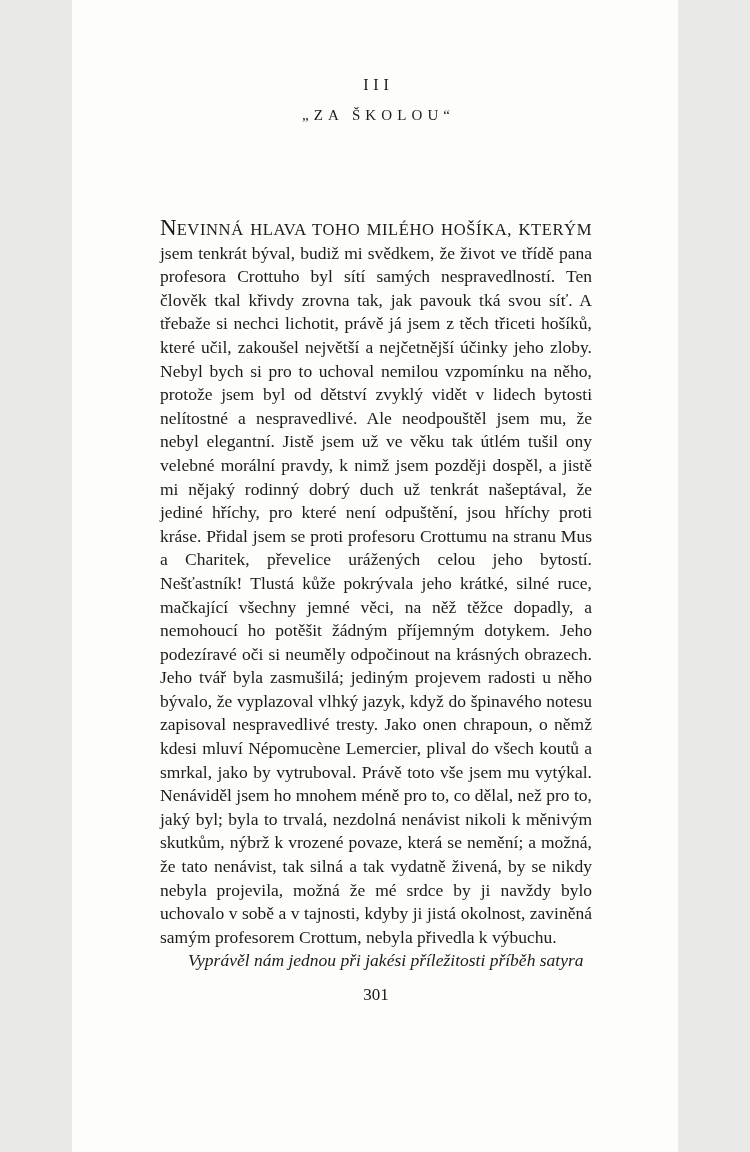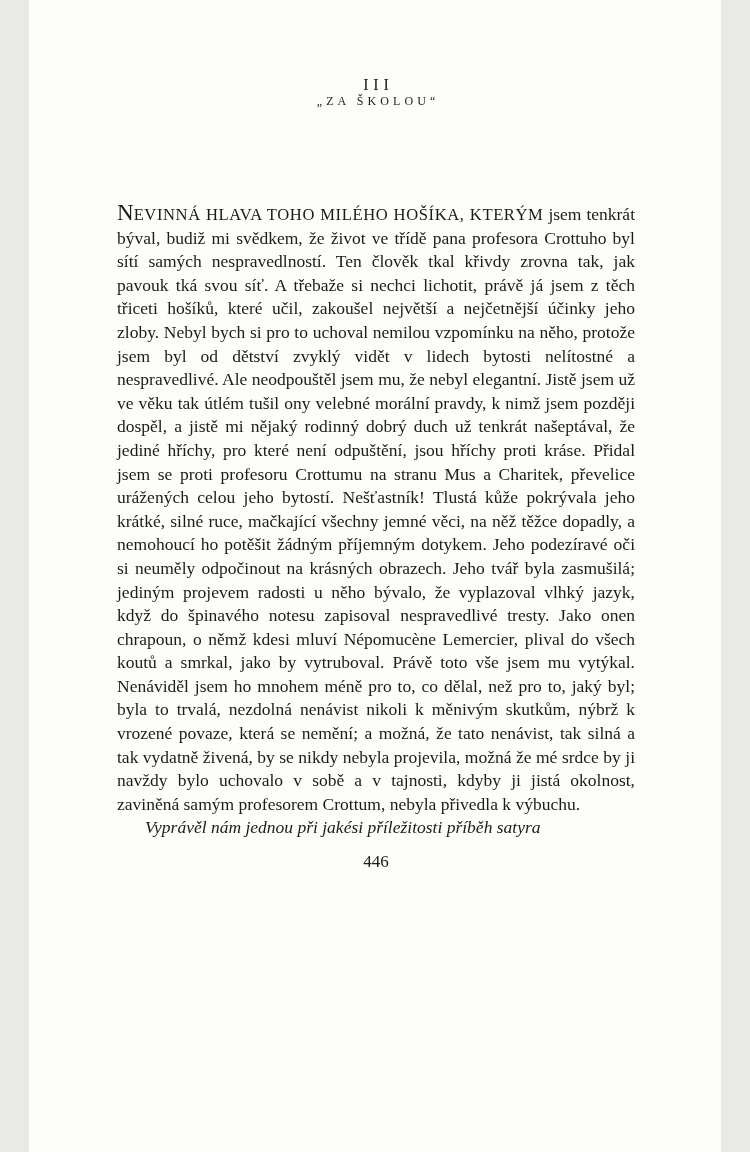--- a/index.html
+++ b/index.html
@@ -2,41 +2,42 @@
 <html lang="cs"><head>
 <meta charset="utf-8">
 <style>
   html, body {
     margin: 0;
     padding: 0;
     background: #e9e9e7;
   }
   .page {
     position: relative;
-    width: 692px;
+    width: 606px;
     height: 1152px;
     margin: 0 auto;
     background: #fdfdfc;
     box-sizing: border-box;
     padding: 76px 86px 0 88px;
     font-family: "Liberation Serif", "DejaVu Serif", serif;
     color: #1c1b19;
     overflow: hidden;
   }
   .chapter-number {
     text-align: center;
     font-size: 16px;
     letter-spacing: 0.30em;
     padding-left: 0.30em; 
   }
   .chapter-title {
     text-align: center;
-    font-size: 12px;
+    font-size: 15px;
     letter-spacing: 0.34em;
     padding-left: 0.34em;
+    margin-top: 13px;
   }
   .body-text {
     margin-top: 92px;
     font-size: 17.5px;
     line-height: 23.6px;
     text-align: justify;
     text-justify: inter-word;
   }
   p.para {
     margin: 0;
@@ -70,15 +71,15 @@
   <div class="chapter-number">III</div>
 
   <div class="chapter-title">„ZA ŠKOLOU“</div>
 
   <div class="body-text">
     <p class="para first"><span class="initial">N</span><span class="lead-caps">EVINNÁ HLAVA TOHO MILÉHO HOŠÍKA, KTERÝM</span><span> jsem tenkrát býval, budiž mi svědkem, že život ve třídě pana profesora Crottuho byl sítí samých nespravedlností. Ten člověk tkal křivdy zrovna tak, jak pavouk tká svou síť. A třebaže si nechci lichotit, právě já jsem z těch třiceti hošíků, které učil, zakoušel největší a nejčetnější účinky jeho zloby. Nebyl bych si pro to uchoval nemilou vzpomínku na něho, protože jsem byl od dětství zvyklý vidět v lidech bytosti nelítostné a nespravedlivé. Ale neodpouštěl jsem mu, že nebyl elegantní. Jistě jsem už ve věku tak útlém tušil ony velebné morální pravdy, k nimž jsem později dospěl, a jistě mi nějaký rodinný dobrý duch už tenkrát našeptával, že jediné hříchy, pro které není odpuštění, jsou hříchy proti kráse. Přidal jsem se proti profesoru Crottumu na stranu Mus a Charitek, převelice urážených celou jeho bytostí. Nešťastník! Tlustá kůže pokrývala jeho krátké, silné ruce, mačkající všechny jemné věci, na něž těžce dopadly, a nemohoucí ho potěšit žádným příjemným dotykem. Jeho podezíravé oči si neuměly odpočinout na krásných obrazech. Jeho tvář byla zasmušilá; jediným projevem radosti u něho bývalo, že vyplazoval vlhký jazyk, když do špinavého notesu zapisoval nespravedlivé tresty. Jako onen chrapoun, o němž kdesi mluví Népomucène Lemercier, plival do všech koutů a smrkal, jako by vytruboval. Právě toto vše jsem mu vytýkal. Nenáviděl jsem ho mnohem méně pro to, co dělal, než pro to, jaký byl; byla to trvalá, nezdolná nenávist nikoli k měnivým skutkům, nýbrž k vrozené povaze, která se nemění; a možná, že tato nenávist, tak silná a tak vydatně živená, by se nikdy nebyla projevila, možná že mé srdce by ji navždy bylo uchovalo v sobě a v tajnosti, kdyby ji jistá okolnost, zaviněná samým profesorem Crottum, nebyla přivedla k výbuchu.</span></p>
 
     <p class="para indent">Vyprávěl nám jednou při jakési příležitosti příběh satyra</p>
   </div>
 
-  <div class="page-number">446</div>
+  <div class="page-number">301</div>
 
 </div>
 
 </body></html>

